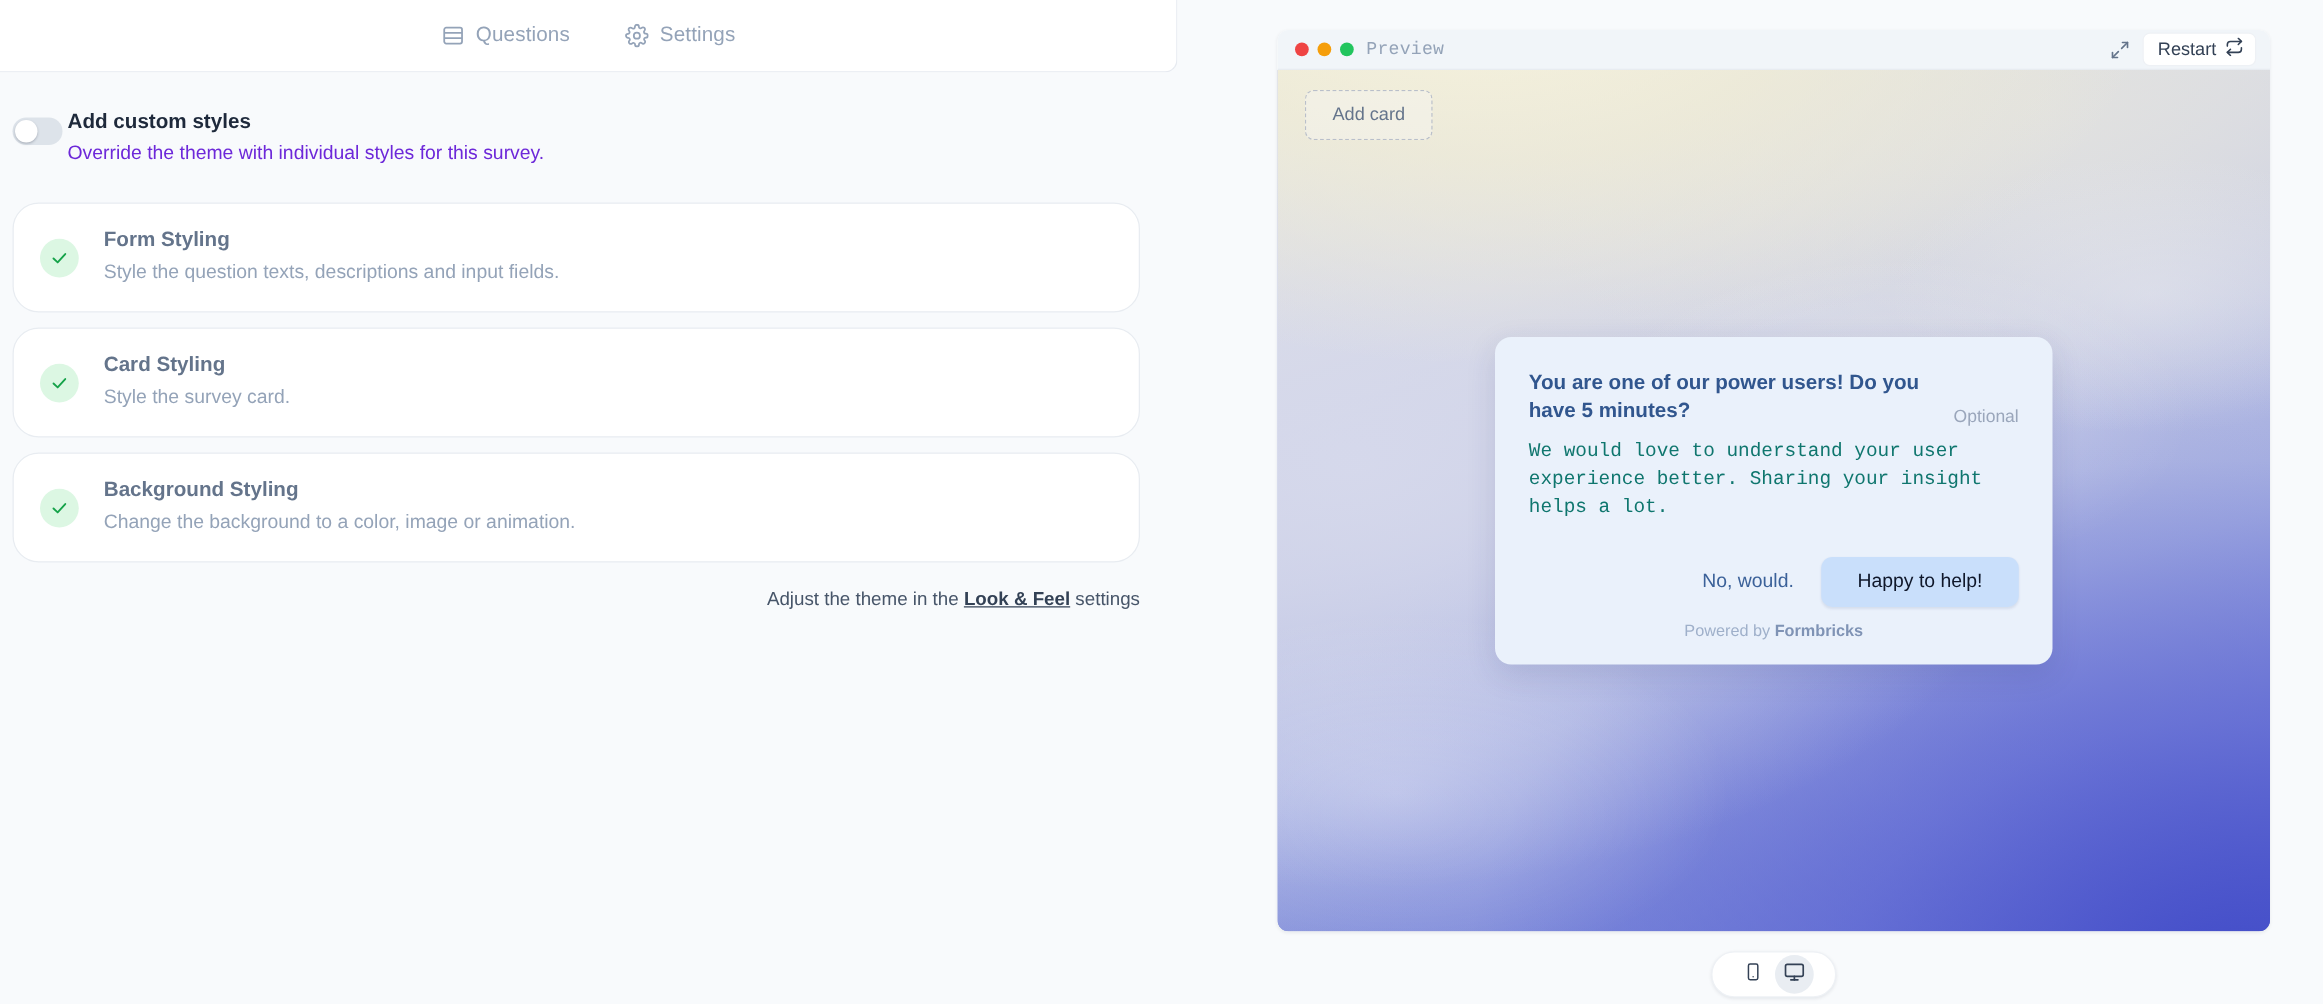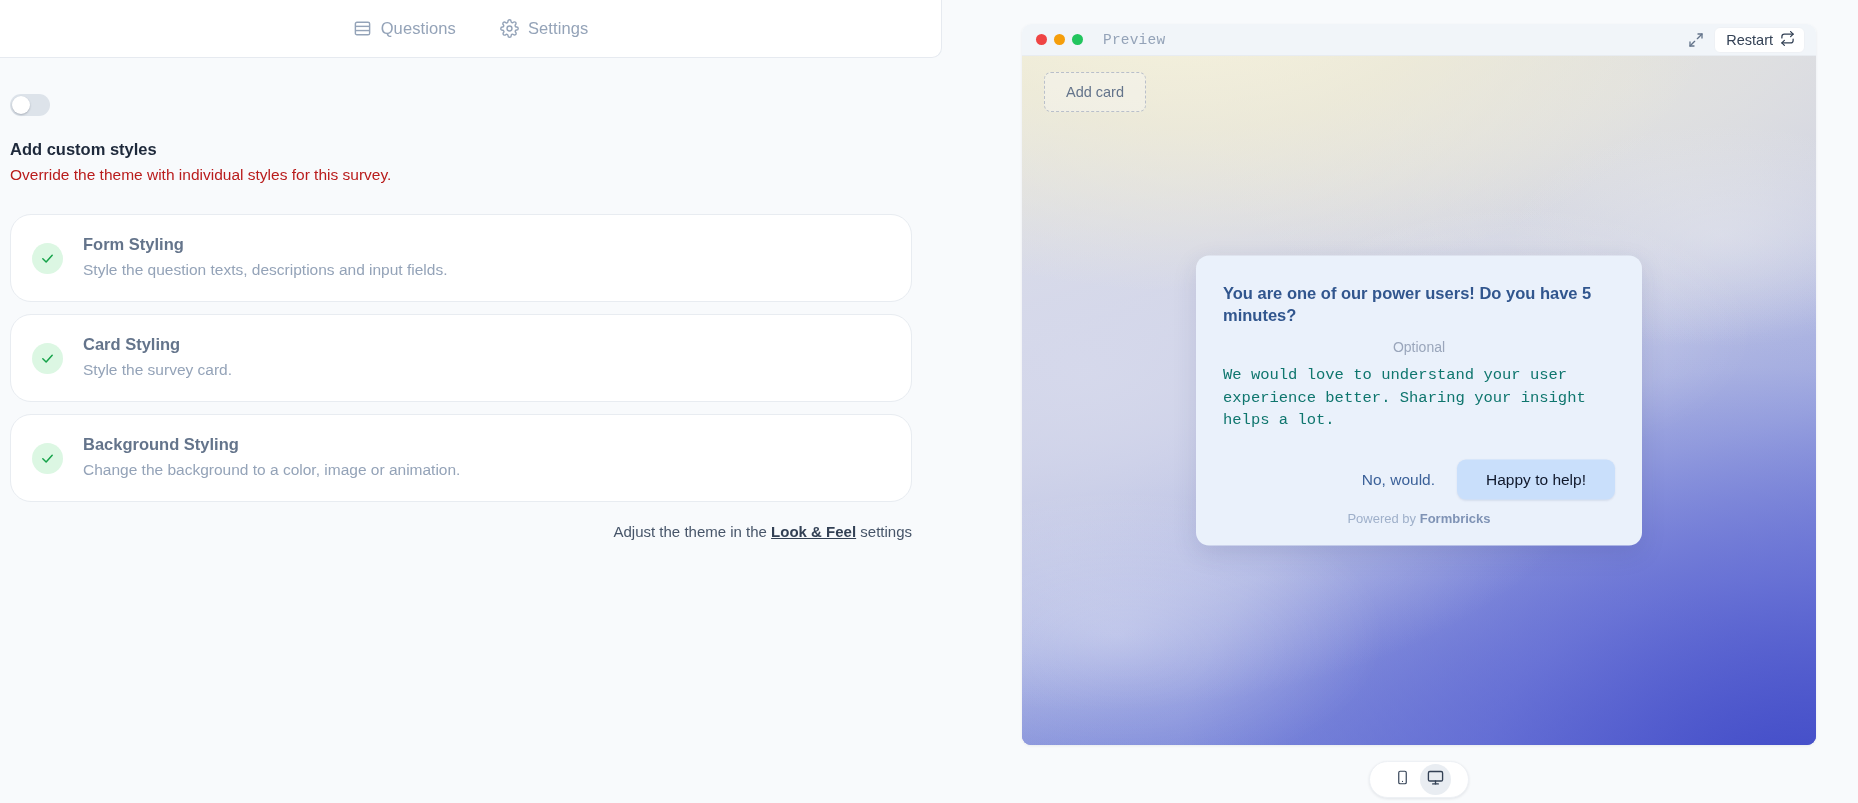--- a/index.html
+++ b/index.html
@@ -59,22 +59,21 @@
     background: #00c4b8;
     border-radius: 2px 2px 0 0;
   }
   .tab svg { display: block; }
 
   
   .toggle-row {
     display: flex;
     align-items: flex-start;
     padding: 26px 0 0 10px;
-    gap: 20px;
-    flex-direction: column;
+    gap: 4px;
   }
   .switch {
     width: 40px;
     height: 22px;
     border-radius: 11px;
     background: #dde3ea;
     position: relative;
     flex: none;
     margin-top: 10px;
     cursor: pointer;
@@ -89,21 +88,21 @@
   }
   .toggle-texts { padding-top: 2px; }
   .toggle-title {
     font-size: 16.5px;
     font-weight: 700;
     color: #1e293b;
     line-height: 1.35;
   }
   .toggle-sub {
     font-size: 15.5px;
-    color: #b91c1c;
+    color: #6d28d9;
     margin-top: 5px;
     line-height: 1.35;
   }
 
   
   .cards { padding: 28px 0 0 10px; width: 912px; }
   .card {
     background: #ffffff;
     border: 1px solid #e8ecf1;
     border-radius: 21px;
@@ -165,21 +164,20 @@
     box-shadow: 0 1px 3px rgba(15,23,42,.07);
     background: #ffffff;
   }
   .preview-chrome {
     height: 32px;
     background: #f1f5f9;
     border-bottom: 1px solid #e8ecf1;
     display: flex;
     align-items: center;
     padding: 0 11px 0 14px;
-    gap: 10px;
   }
   .lights { display: flex; gap: 7px; align-items: center; }
   .light { width: 11px; height: 11px; border-radius: 50%; }
   .light.red { background: #ef4444; }
   .light.yellow { background: #f59e0b; }
   .light.green { background: #22c55e; }
   .preview-title {
     font-family: "Liberation Mono", monospace;
     font-size: 14.5px;
     color: #94a3b8;
@@ -257,23 +255,22 @@
     transform: translate(-50%, -50%);
     width: 446px;
     background: #eaf1fb;
     border-radius: 13px;
     padding: 26px 27px 20px 27px;
     box-shadow: 0 8px 24px rgba(40,50,110,.13);
     z-index: 2;
   }
   .q-head {
     display: flex;
-    align-items: center;
+    align-items: flex-end;
     gap: 10px;
-    flex-direction: column;
   }
   .q-headline {
     flex: 1;
     font-size: 16.5px;
     font-weight: 700;
     color: #31568e;
     line-height: 1.38;
   }
   .q-optional {
     font-size: 14px;

